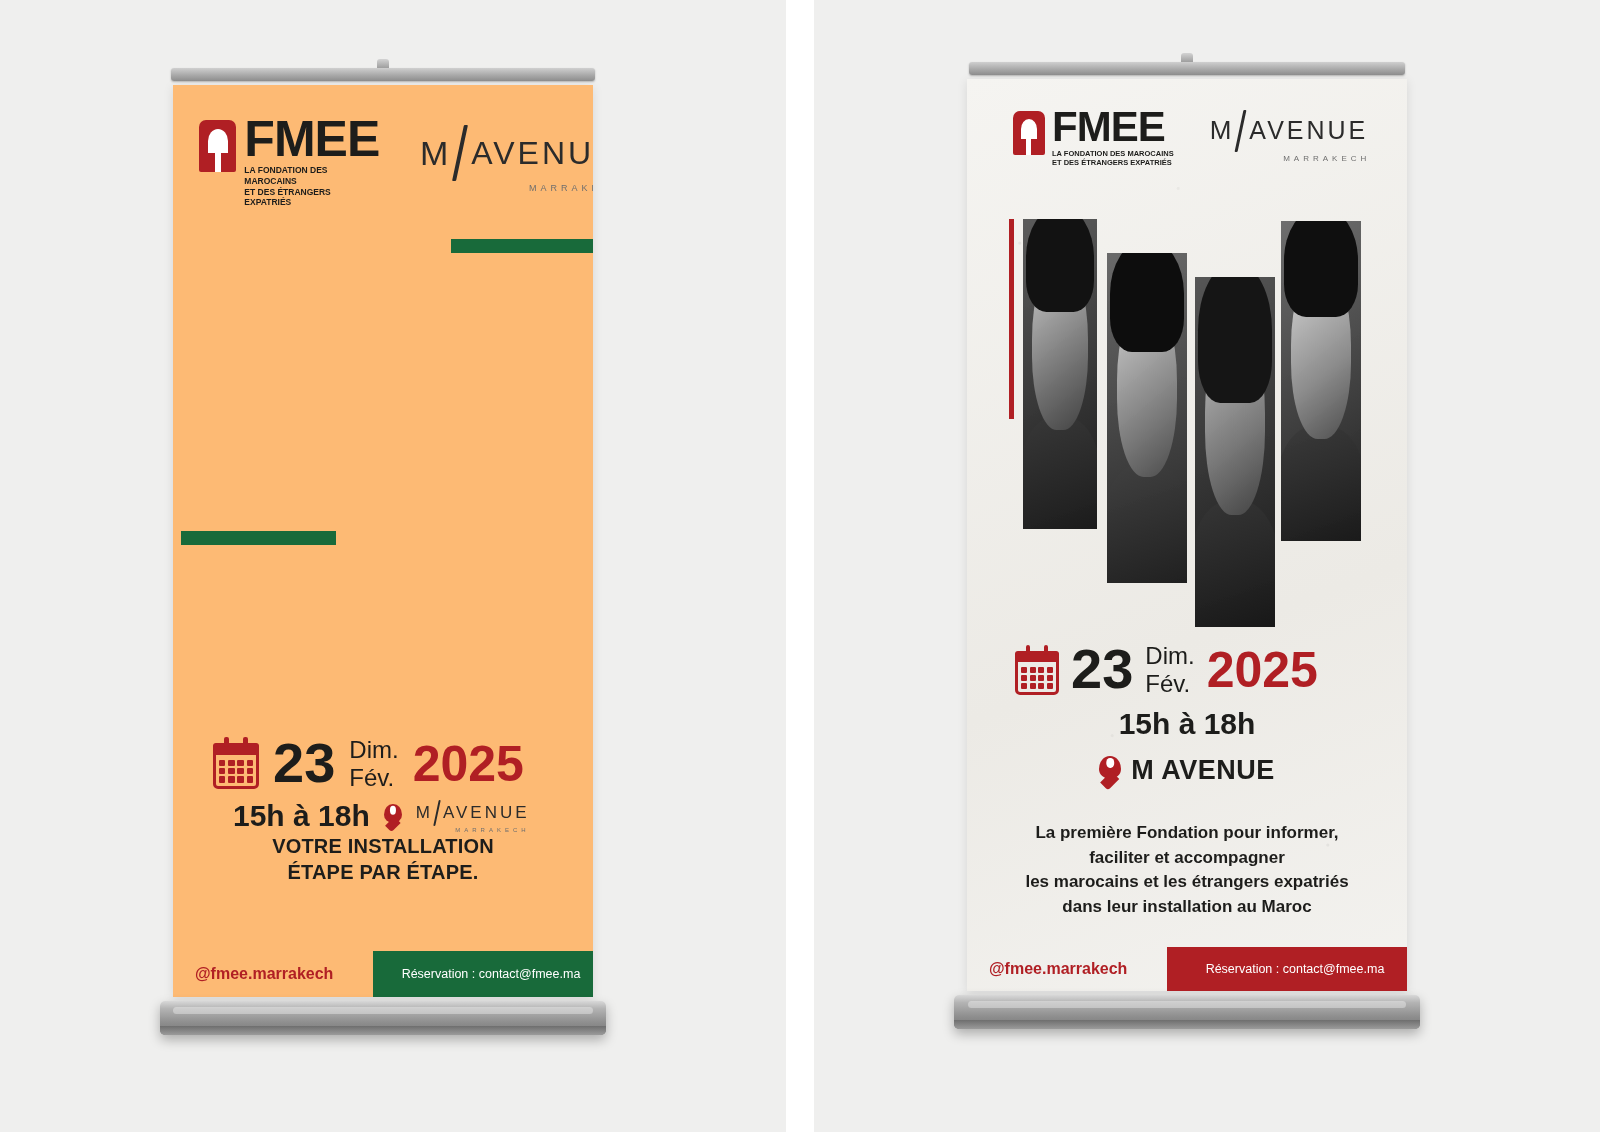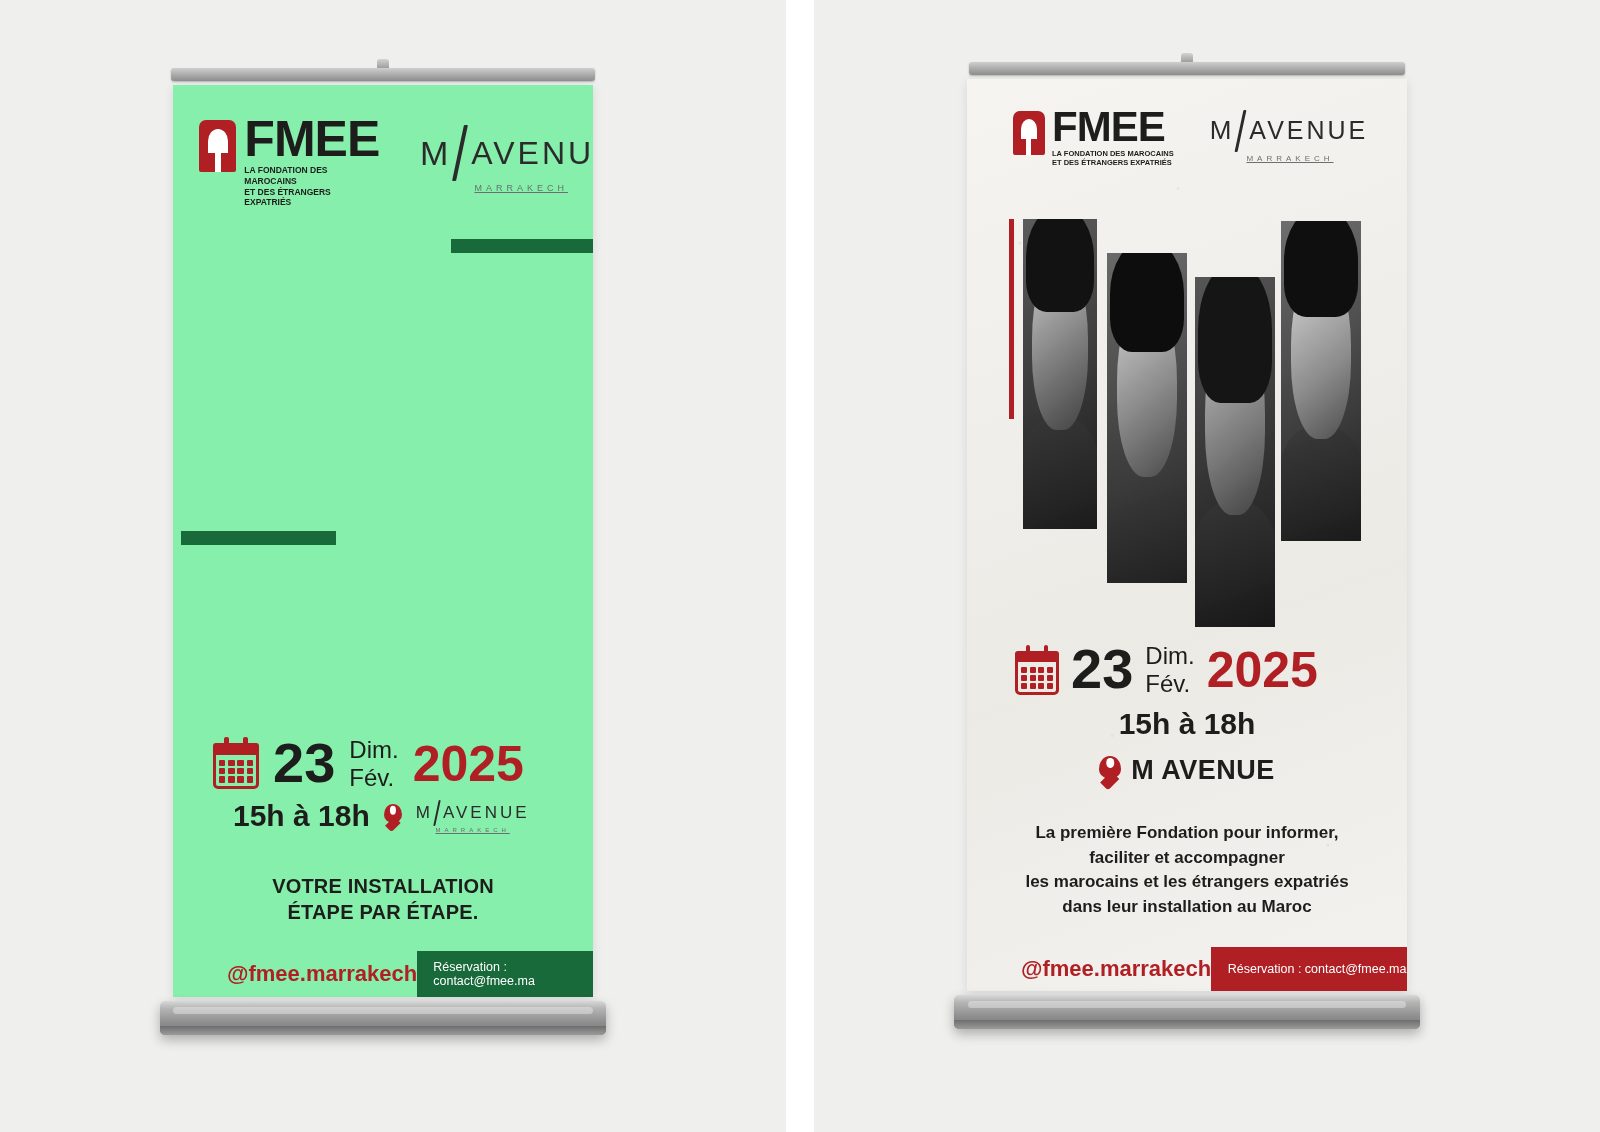--- a/index.html
+++ b/index.html
@@ -38,21 +38,21 @@
     position: relative;
   }
   .top-rail::after{
     content:"";
     position:absolute; left:50%; top:-9px; transform:translateX(-50%);
     width:12px; height:9px;
     background: linear-gradient(180deg,#d3d3d3,#9e9e9e);
     border-radius:3px 3px 0 0;
   }
   .sheet {
-    background: #86efac;
+    background: #fdba74;
     position: relative;
     overflow: hidden;
     box-shadow: 0 2px 10px rgba(0,0,0,.10);
   }
   .base {
     border-radius: 5px;
     background: linear-gradient(180deg,#d8d8d8 0%, #b4b4b4 22%, #8f8f8f 62%, #777 100%);
     box-shadow: 0 5px 12px rgba(0,0,0,.28);
     position: relative;
   }
@@ -104,21 +104,21 @@
     color: #2b2b2b;
   }
   .mav .m { font-weight: 400; letter-spacing: 1px; }
   .mav .slash {
     display: inline-block;
     background: #2b2b2b;
     transform: skewX(-12deg);
     border-radius: 1px;
   }
   .mav .word { letter-spacing: 3px; font-weight: 400; }
-  .mav-sub { letter-spacing: 4px; color: #6e6e6e; text-align: center; text-decoration: underline; }
+  .mav-sub { letter-spacing: 4px; color: #6e6e6e; text-align: right; }
 
   
   #left-sheet { width: 420px; height: 912px; }
   .l-header { height: 154px; position: relative; display:flex; align-items:center; }
   .l-green-strip {
     position: absolute; left: 278px; right: 0; top: 154px; height: 14px;
     background: #186a3a;
   }
   .l-photo {
     position: absolute; left: 8px; right: 0; top: 168px; height: 278px;
@@ -230,21 +230,21 @@
 
   .l-tagline {
     text-align: center; font-weight: 700; color:#1d1d1b; line-height: 1.32;
     font-size: 20px; letter-spacing: .2px;
   }
   .l-footer {
     position:absolute; left:0; right:0; bottom:0; height: 46px;
     display:flex; align-items:stretch;
   }
   .handle-left { flex: 0 0 200px; display:flex; align-items:center; padding-left: 22px; }
-  .handle-text { color:#b01f24; font-weight:700; font-size: 22px; margin-left: 32px; }
+  .handle-text { color:#b01f24; font-weight:700; font-size: 16px; }
   .resa { flex:1; display:flex; align-items:center; justify-content:center; color:#fff; font-size: 12.5px; padding-left: 16px; }
   .resa-green { background: #186a3a; }
   .resa-red { background: #b01f24; }
 
   
   #right-sheet { width: 440px; height: 912px; }
   .paper {
     position:absolute; inset:0;
     background:
       radial-gradient(circle at 12% 18%, rgba(0,0,0,.05) 0 1px, rgba(0,0,0,0) 2px),
@@ -364,21 +364,21 @@
           <div style="margin-left:4px;">
             <div class="mav" style="gap:5px;">
               <span class="m" style="font-size:17px;">M</span>
               <span class="slash" style="width:2px;height:26px;"></span>
               <span class="word" style="font-size:17px;">AVENUE</span>
             </div>
             <div class="mav-sub" style="font-size:6px; margin-top:1px;">MARRAKECH</div>
           </div>
         </div>
 
-        <div class="l-tagline" style="margin-top:40px; padding:0 26px;">
+        <div class="l-tagline" style="padding:0 26px;">
           <div>VOTRE INSTALLATION</div>
           <div>ÉTAPE PAR ÉTAPE.</div>
         </div>
 
         <div class="l-footer">
           <div class="handle-left">
             <span class="handle-text">@fmee.marrakech</span>
           </div>
           <div class="resa resa-green">
             <span>Réservation : contact@fmee.ma</span>

